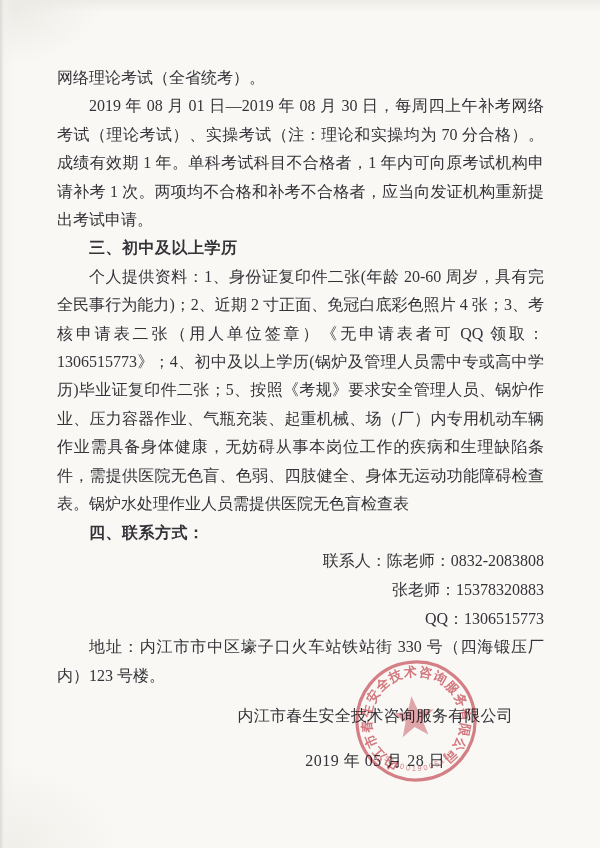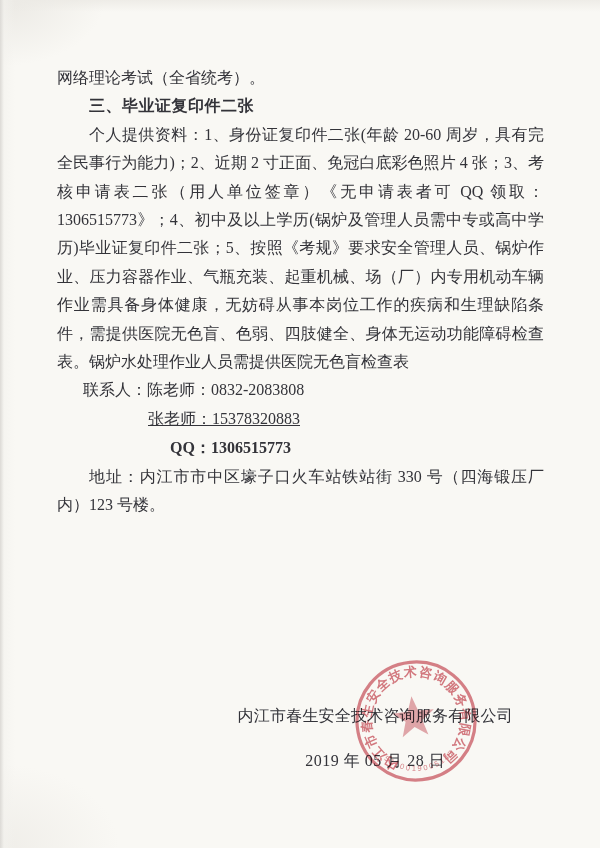--- a/index.html
+++ b/index.html
@@ -24,24 +24,24 @@
     font-size:16px;line-height:28.4px;margin-top:8px;
   }
   .content p{margin:0;}
   .para{text-indent:2em;text-align:justify;}
   .para-makeup{margin-top:5px;}
   .section-heading{
     font-family:"Liberation Sans","DejaVu Sans",sans-serif;
     font-weight:bold;text-indent:2em;margin-top:1px;
     letter-spacing:.5px;
   }
-  .contact-line{line-height:28.8px;}
+  .contact-line{line-height:28.8px;text-align:right;}
   .contact-1{padding-left:26px;}
-  .contact-2{padding-left:91px;text-decoration:underline;}
-  .contact-3{padding-left:113px;font-weight:bold;}
+  .contact-2{padding-left:91px;}
+  .contact-3{padding-left:113px;}
   .address{margin-top:3px;}
   .signature{
     position:absolute;top:702px;right:87px;
     text-align:center;font-size:16px;
   }
   .signature .company-line{line-height:27px;letter-spacing:.2px;}
   .signature .date-line{line-height:27px;margin-top:18px;letter-spacing:.5px;}
   .seal{
     position:absolute;left:331px;top:636px;width:170px;height:170px;
     transform:rotate(-6deg);
@@ -53,24 +53,26 @@
     font-family:"Liberation Serif","DejaVu Serif",serif;font-weight:bold;}
   .seal .star{fill:var(--seal);fill-opacity:.55;}
   .seal .serial{fill:var(--seal);fill-opacity:.8;font-size:7.5px;letter-spacing:2px;
     font-family:"Liberation Sans","DejaVu Sans",sans-serif;}
 </style>
 </head>
 <body>
 
 <div class="content">
   <p>网络理论考试（全省统考）。</p>
+  <p class="para para-makeup">2019 年 08 月 01 日—2019 年 08 月 30 日，每周四上午补考网络考试（理论考试）、实操考试（注：理论和实操均为 70 分合格）。成绩有效期 1 年。单科考试科目不合格者，1 年内可向原考试机构申请补考 1 次。两项均不合格和补考不合格者，应当向发证机构重新提出考试申请。</p>
 
-  <p class="section-heading">三、毕业证复印件二张</p>
+  <p class="section-heading">三、初中及以上学历</p>
   <p class="para">个人提供资料：1、身份证复印件二张(年龄 20-60 周岁，具有完全民事行为能力)；2、近期 2 寸正面、免冠白底彩色照片 4 张；3、考核申请表二张（用人单位签章）《无申请表者可 QQ 领取：1306515773》；4、初中及以上学历(锅炉及管理人员需中专或高中学历)毕业证复印件二张；5、按照《考规》要求安全管理人员、锅炉作业、压力容器作业、气瓶充装、起重机械、场（厂）内专用机动车辆作业需具备身体健康，无妨碍从事本岗位工作的疾病和生理缺陷条件，需提供医院无色盲、色弱、四肢健全、身体无运动功能障碍检查表。锅炉水处理作业人员需提供医院无色盲检查表</p>
 
+  <p class="section-heading">四、联系方式：</p>
   <p class="contact-line contact-1">联系人：陈老师：0832-2083808</p>
   <p class="contact-line contact-2">张老师：15378320883</p>
   <p class="contact-line contact-3">QQ：1306515773</p>
   <p class="para address">地址：内江市市中区壕子口火车站铁站街 330 号（四海锻压厂内）123 号楼。</p>
 </div>
 
 <div class="signature">
   <div class="company-line">内江市春生安全技术咨询服务有限公司</div>
   <div class="date-line">2019 年 05 月 28 日</div>
 </div>

